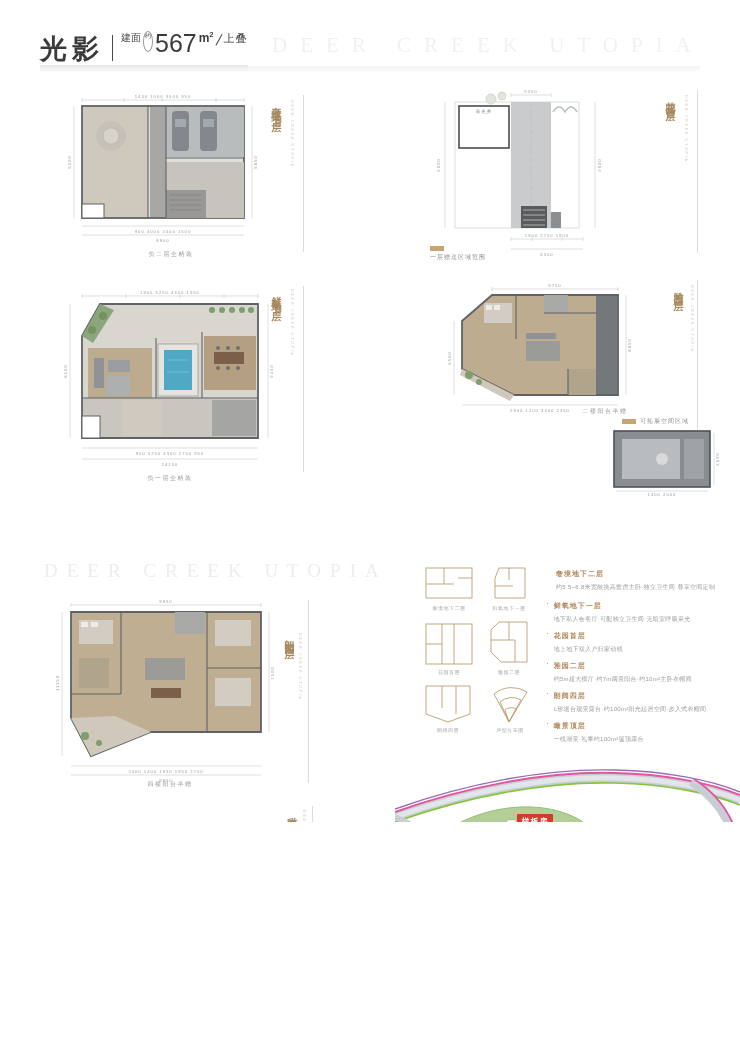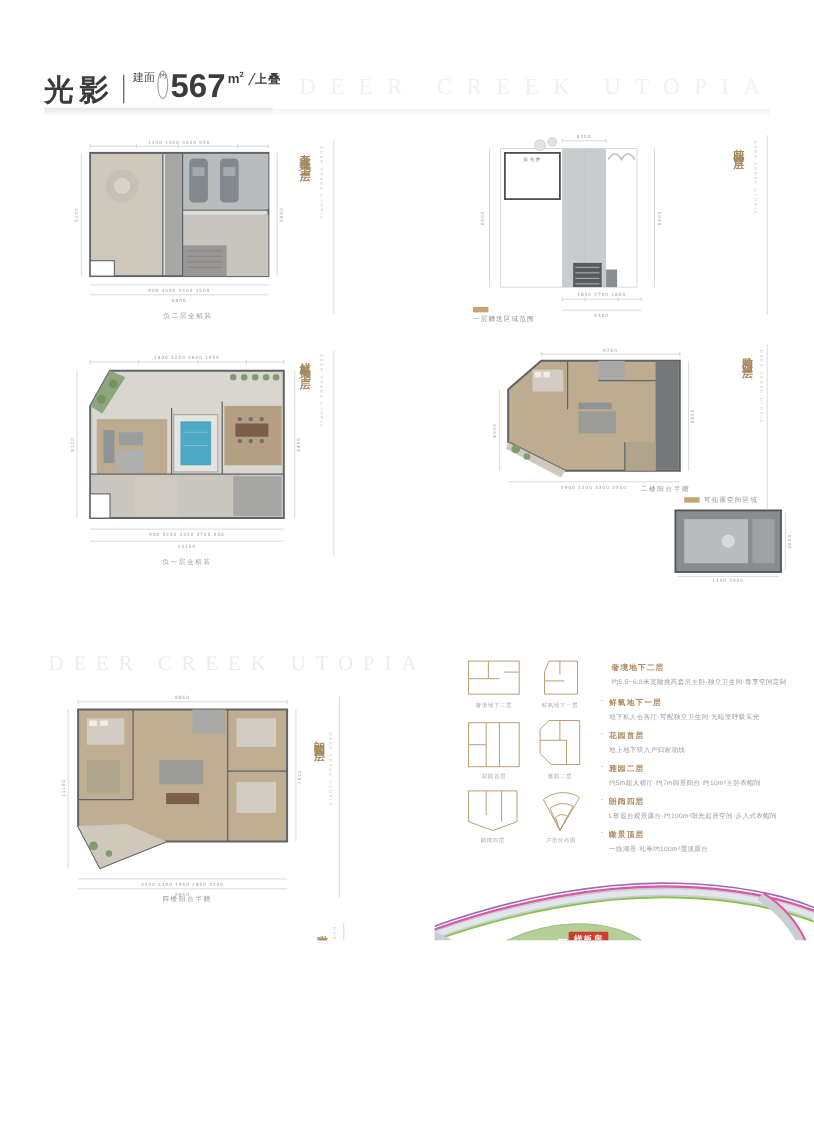--- a/index.html
+++ b/index.html
@@ -1,30 +1,30 @@
 <!DOCTYPE html>
 <html><head>
 <meta charset="utf-8">
 <style>
   html,body{margin:0;padding:0;background:#fff;}
   .page{position:relative;width:740px;height:822px;background:#ffffff;overflow:hidden;
-        font-family:"Liberation Sans",sans-serif;color:#3b3b3b;margin-top:33px;}
+        font-family:"Liberation Sans",sans-serif;color:#3b3b3b;}
   .abs{position:absolute;}
   
   .hd-title{font-size:27px;font-weight:bold;letter-spacing:5px;color:#3a3a3a;}
   .hd-divider{width:1px;height:26px;background:#4a4a4a;}
   .hd-area{display:flex;gap:2px;}
   .hd-prefix{font-size:10px;color:#4a4a4a;padding-bottom:3px;}
   .hd-approx{font-size:6px;color:#4a4a4a;border:0.5px solid #9a9a9a;border-radius:50%;
              padding:0 1px;margin-bottom:4px;}
-  .hd-value{font-size:30px;font-weight:bold;line-height:1;}
+  .hd-value{font-size:25px;font-weight:normal;line-height:1;}
   .hd-unit{font-size:12px;font-weight:bold;padding-bottom:2px;}
   .hd-sup{font-size:7px;vertical-align:super;}
   .hd-slash{font-size:15px;color:#4a4a4a;transform:skewX(-15deg);padding:0 1px 1px 1px;}
-  .hd-suffix{font-size:11px;font-weight:bold;padding-bottom:3px;letter-spacing:1px;}
+  .hd-suffix{font-size:11px;font-weight:normal;padding-bottom:3px;letter-spacing:1px;}
   .hd-underline{background:linear-gradient(180deg,#e7e7e7,#ffffff);}
   .hd-underline2{background:linear-gradient(180deg,#f3f3f3,#ffffff);}
   
   .wm{font-family:"Liberation Serif",serif;color:#f1f1f1;white-space:nowrap;}
   .wm-top{font-size:21px;letter-spacing:13px;}
   .wm-mid{font-size:19px;letter-spacing:9px;color:#ededed;}
   
   .vlabel{writing-mode:vertical-rl;text-orientation:upright;color:#a6895f;
           font-size:10px;letter-spacing:3px;font-weight:bold;}
   .ven{writing-mode:vertical-rl;color:#d6d0c6;font-size:4px;letter-spacing:1.5px;}

